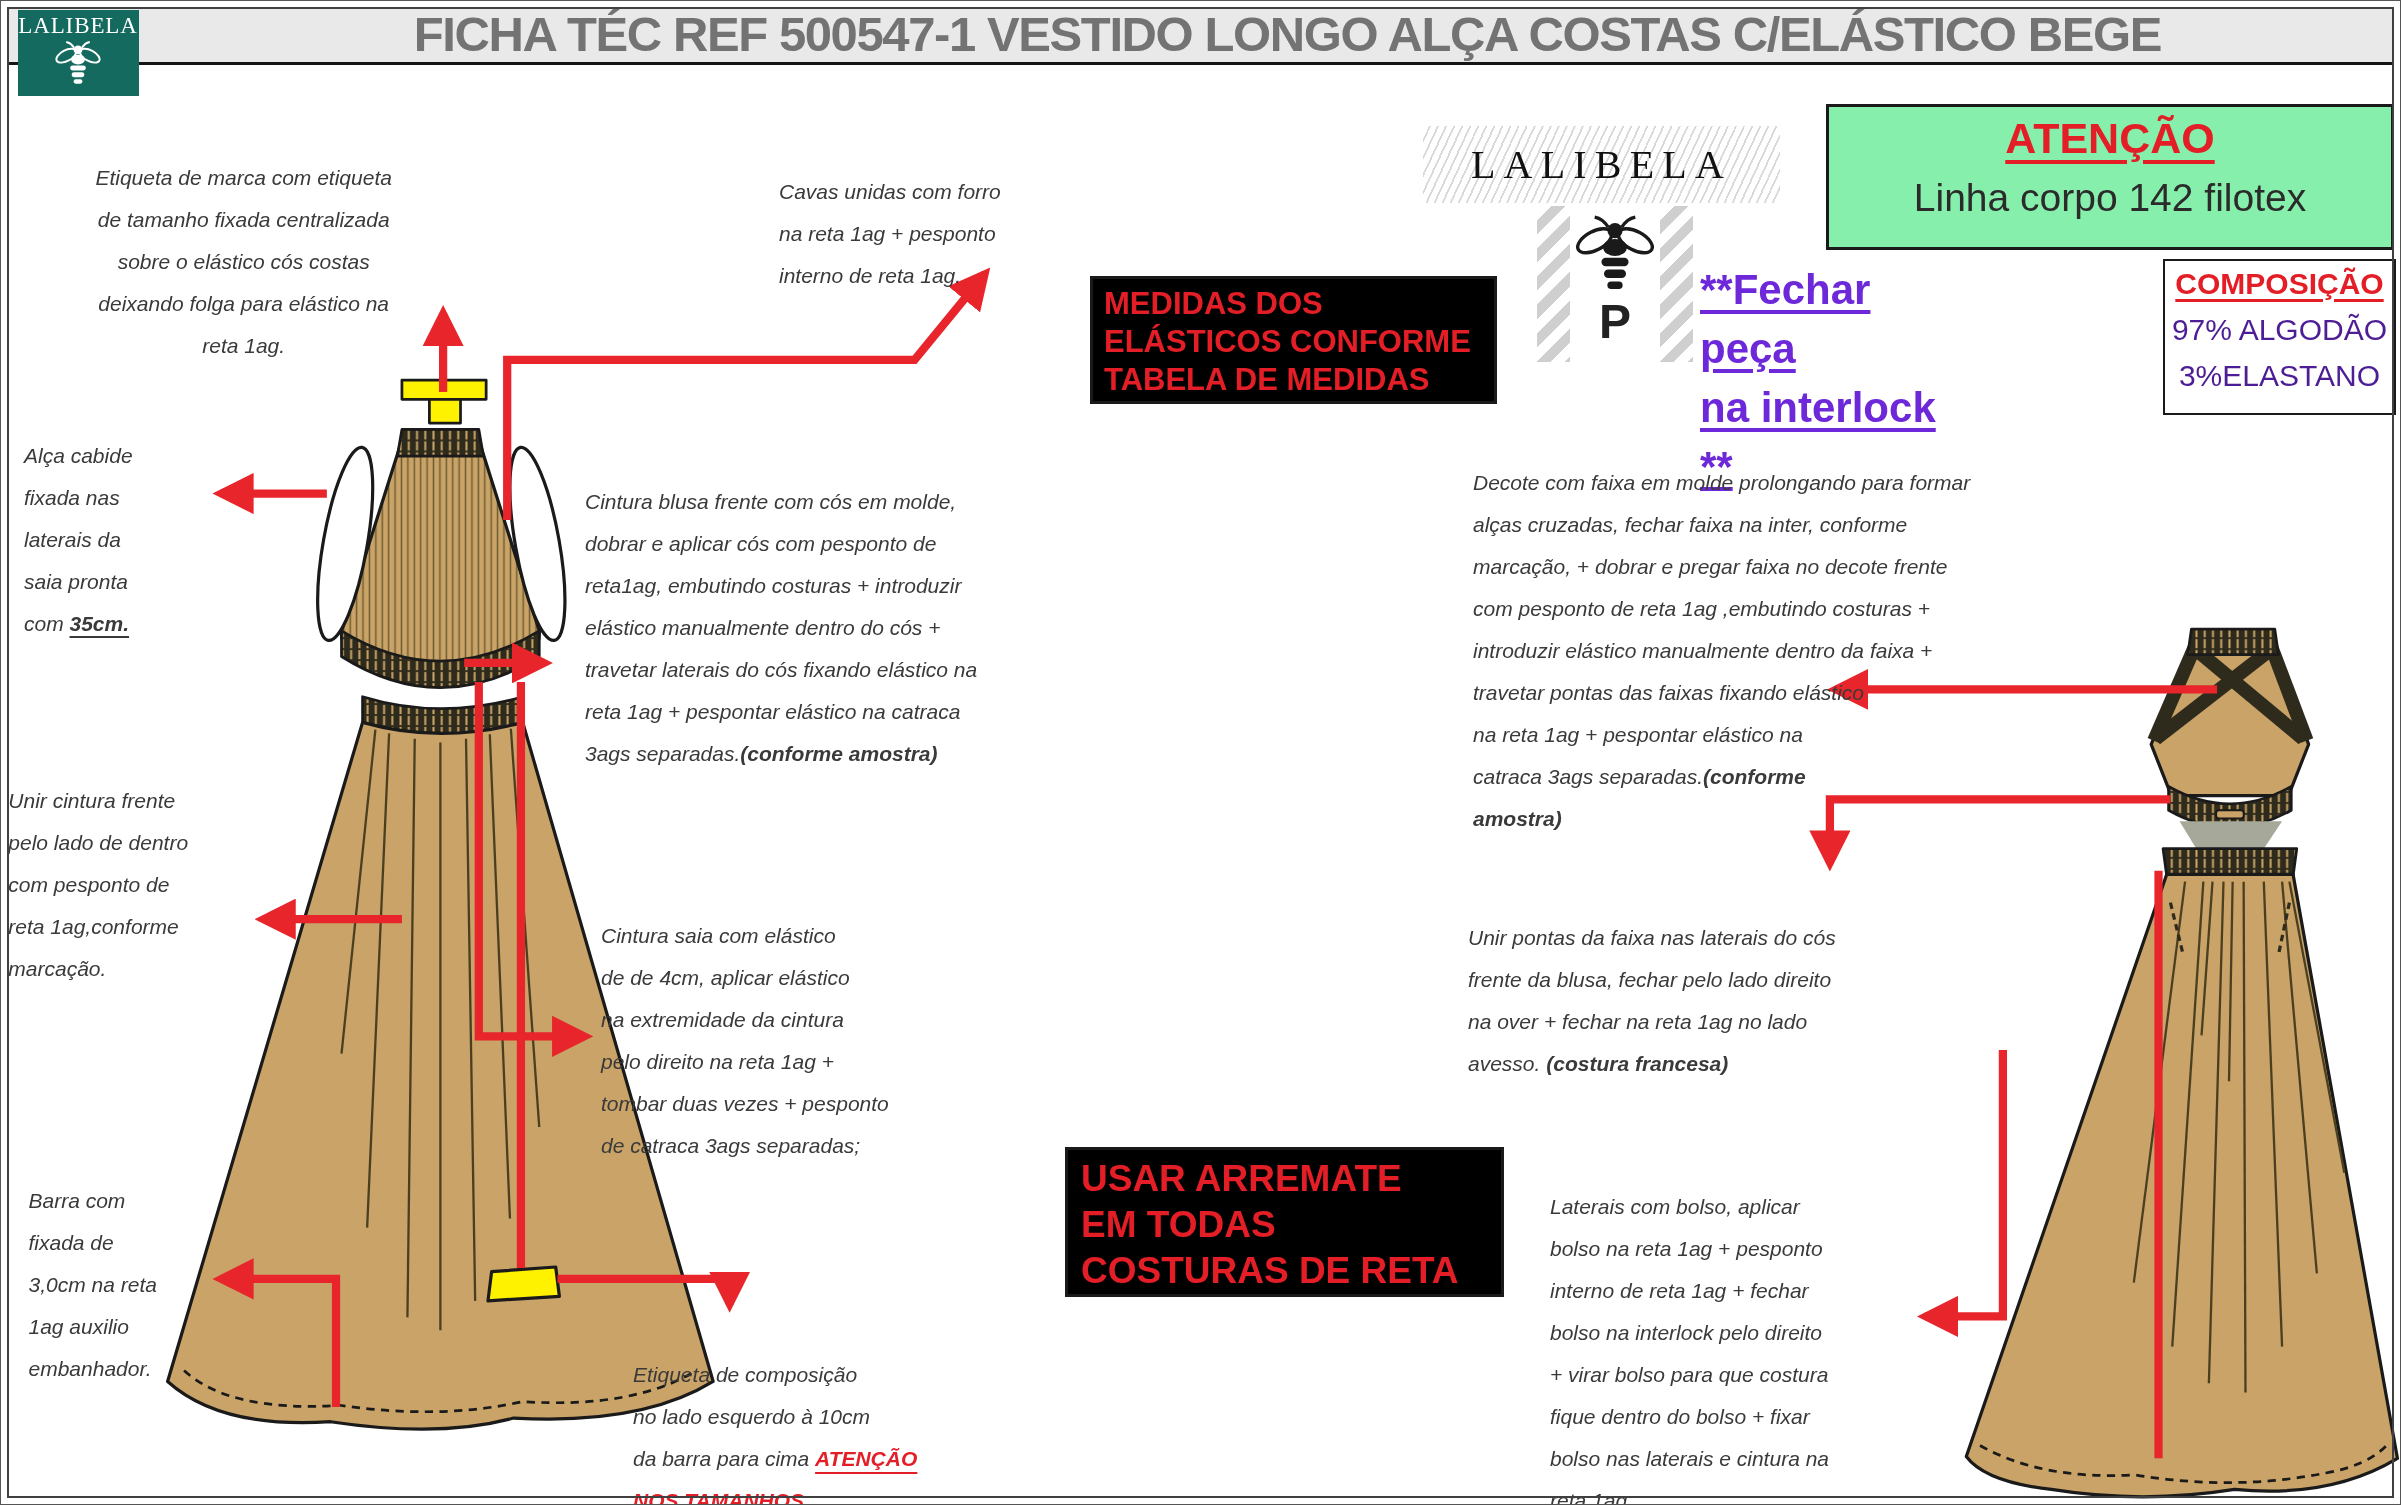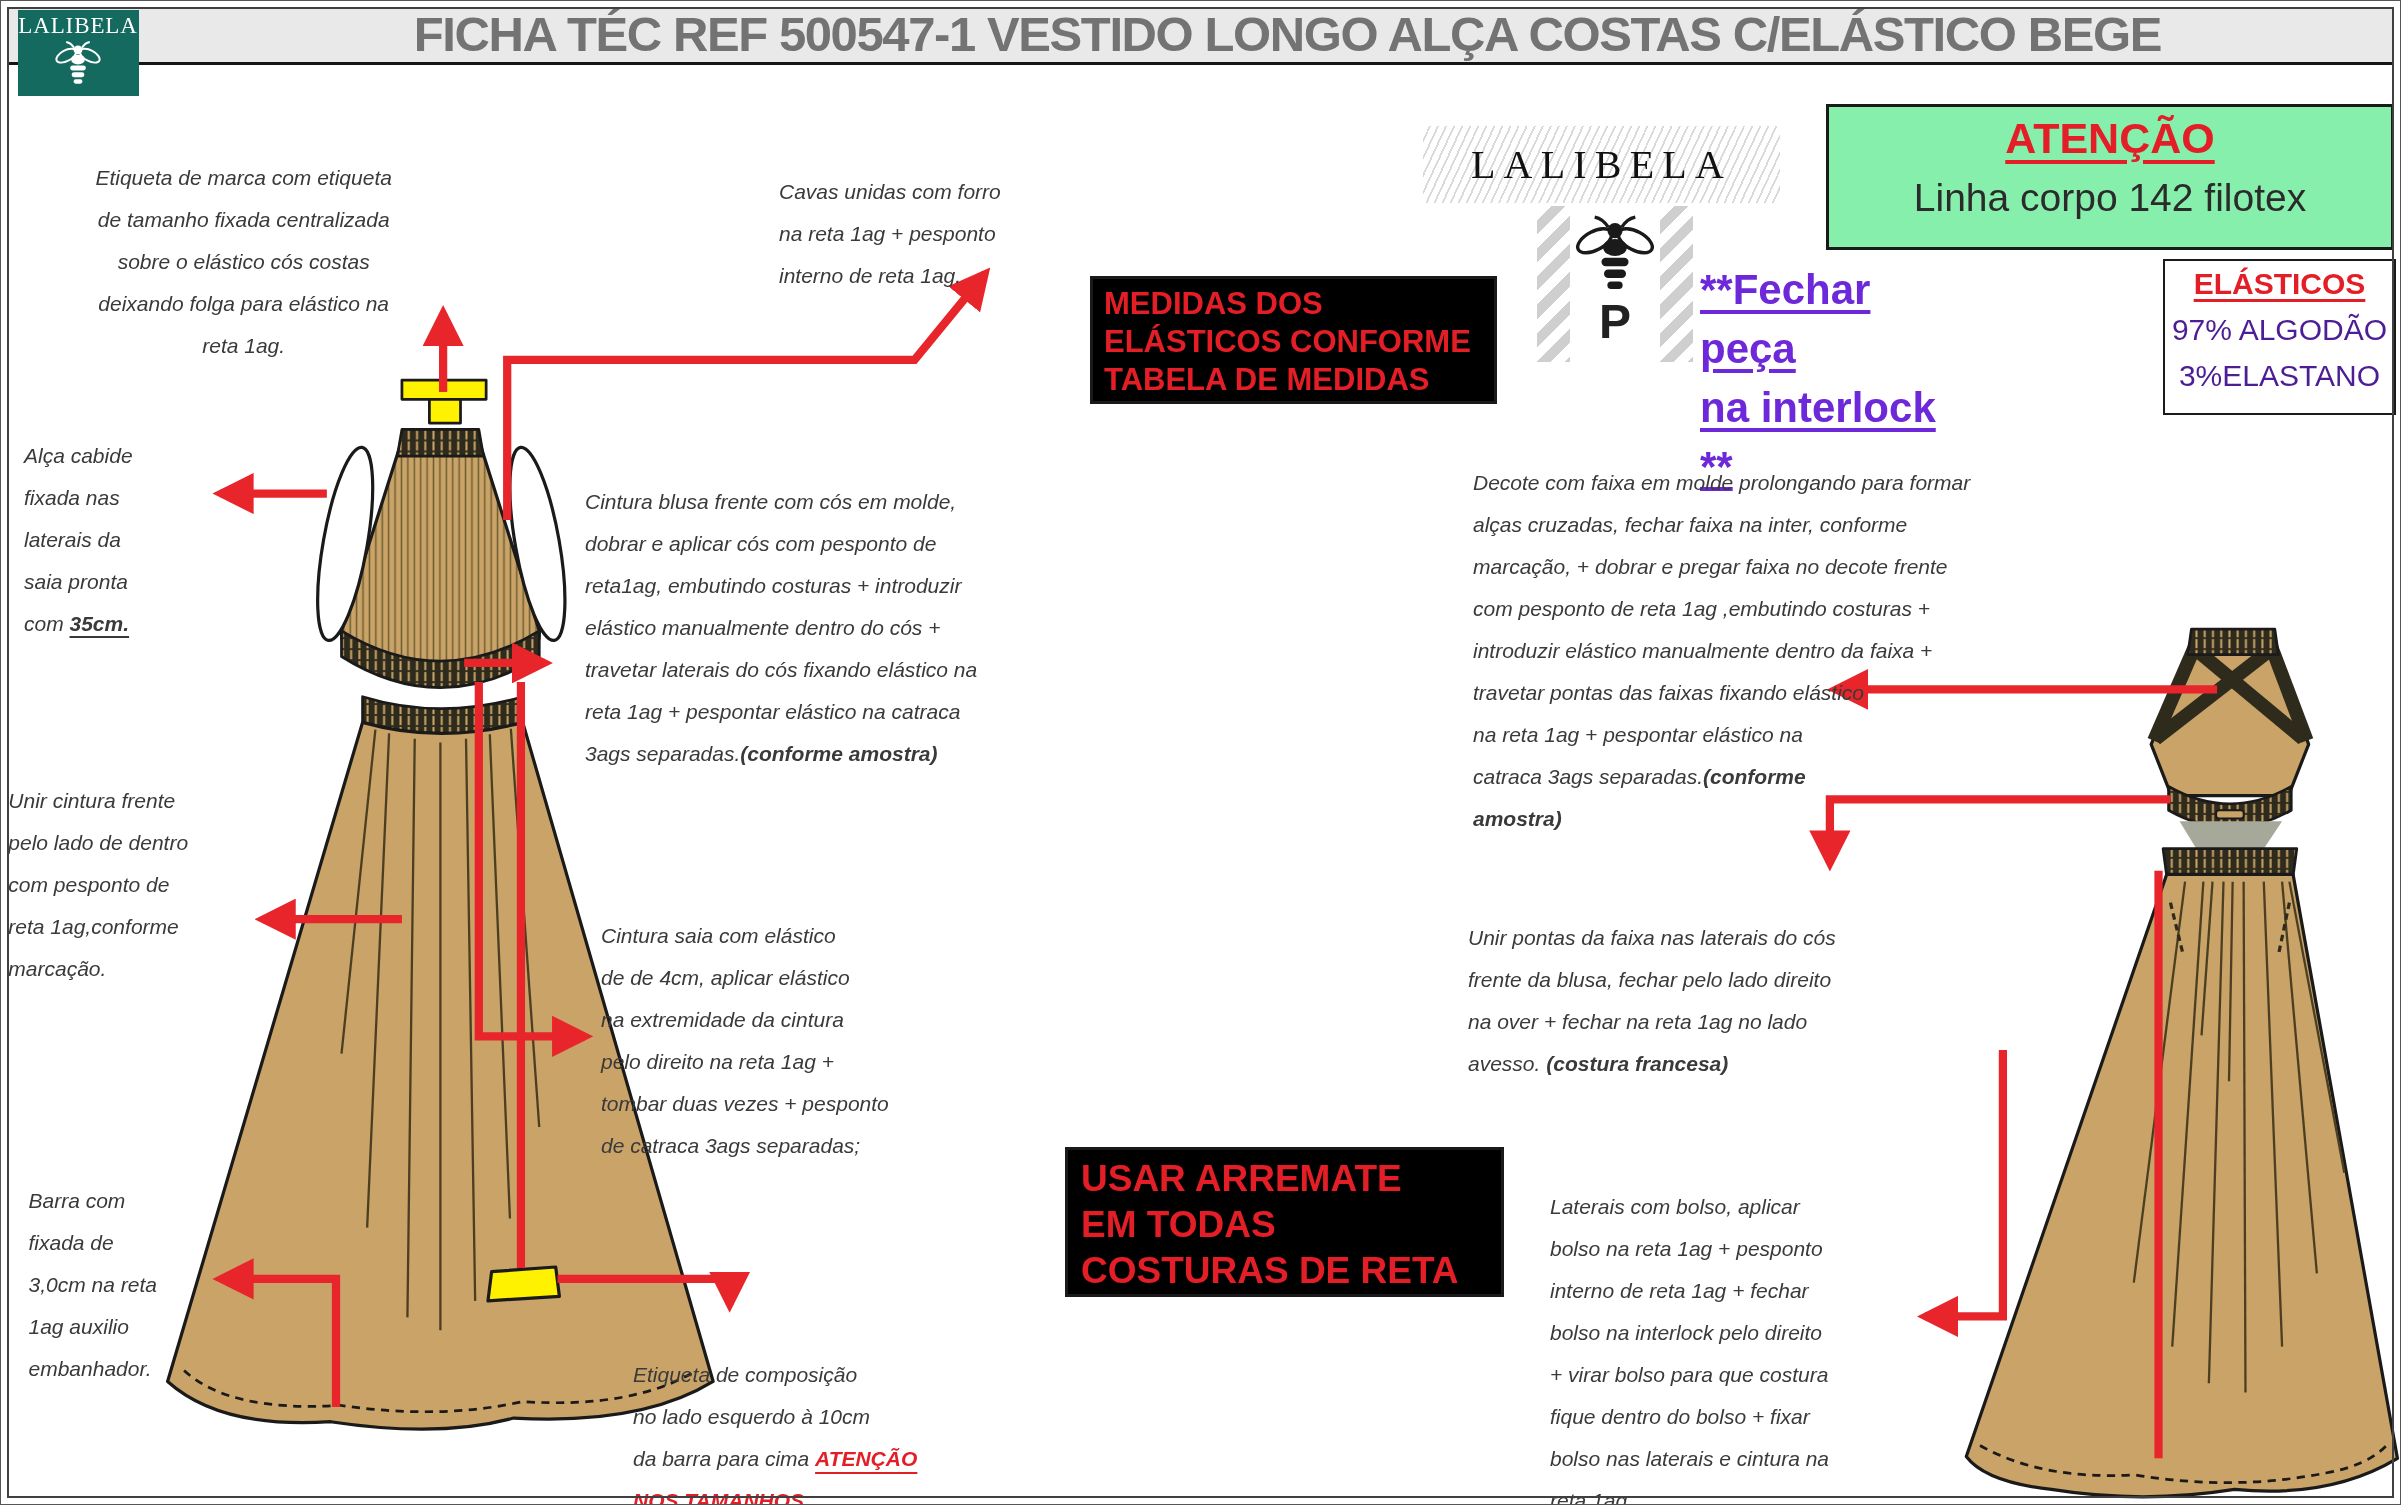--- a/index.html
+++ b/index.html
@@ -232,21 +232,21 @@
 
   <div class="attention">
     <span class="at-title">ATENÇÃO</span>
     <span class="at-sub">Linha corpo 142 filotex</span>
   </div>
 
   <div class="interlock">**Fechar peça
 na interlock **</div>
 
   <div class="composition">
-    <span class="c-title">ELÁSTICOS</span>
+    <span class="c-title">COMPOSIÇÃO</span>
     <span class="c-line">97% ALGODÃO</span>
     <span class="c-line">3%ELASTANO</span>
   </div>
 
   <div class="ybox medidas">MEDIDAS DOS
 ELÁSTICOS CONFORME
 TABELA DE MEDIDAS</div>
   <div class="ybox arremate">USAR ARREMATE
 EM TODAS
 COSTURAS DE RETA</div>

